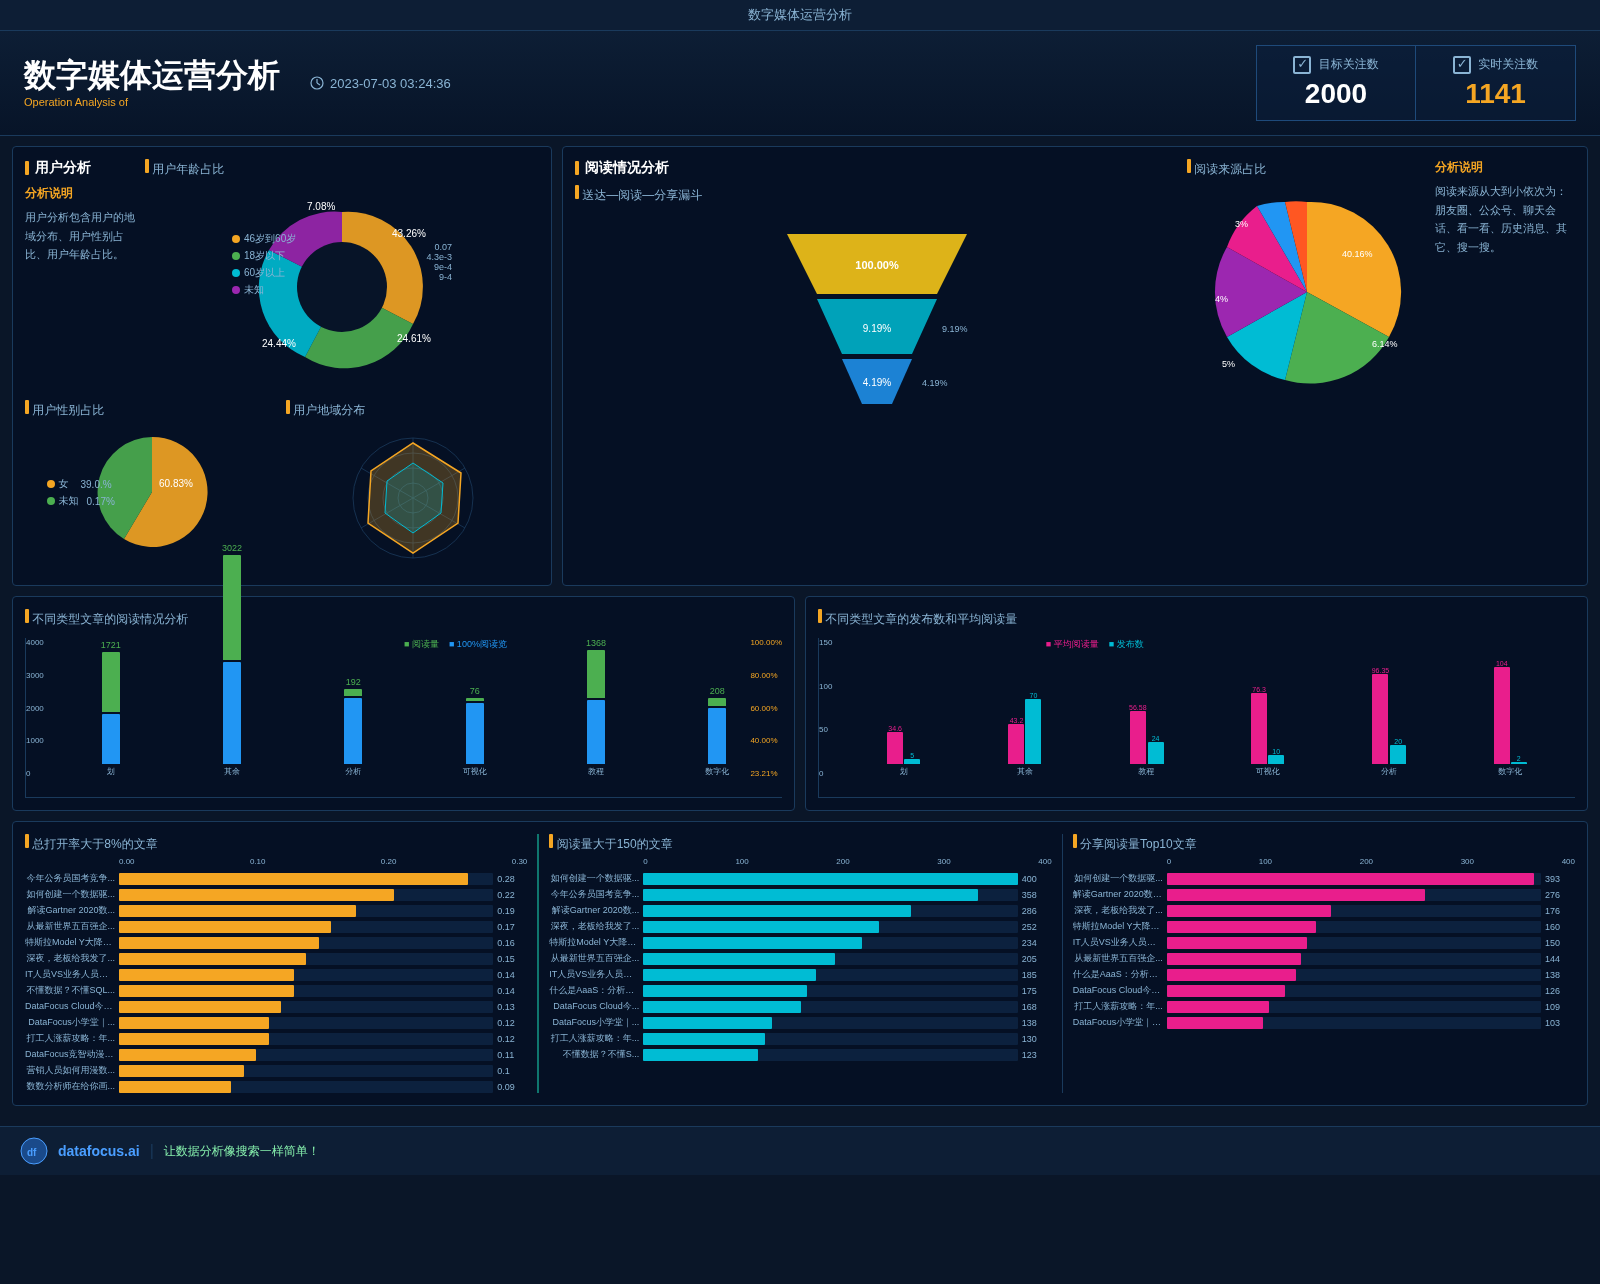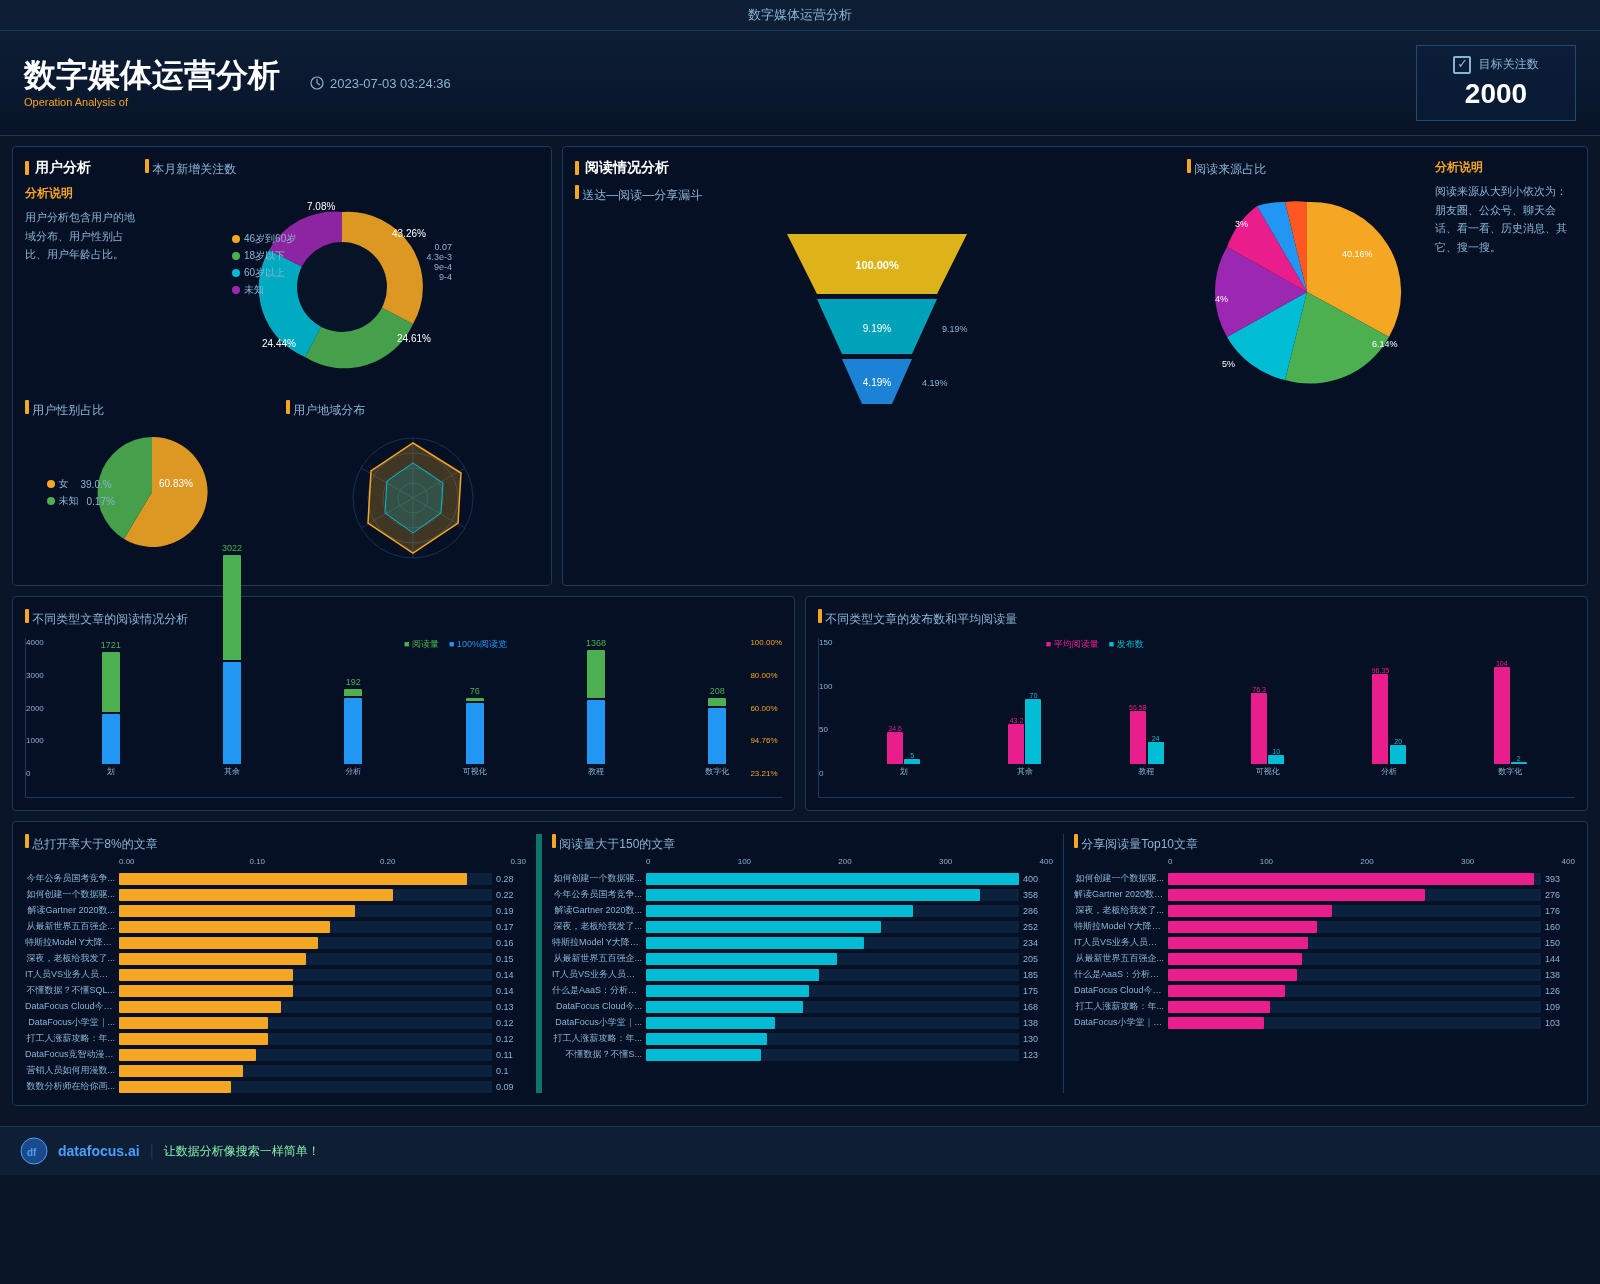--- a/index.html
+++ b/index.html
@@ -230,20 +230,27 @@
   <div class="header-stats">
 
     <div class="stat-card">
       <div class="stat-label">
         <span class="check-icon"></span>
         <span>目标关注数</span>
       </div>
       <div class="stat-value">2000</div>
     </div>
 
+    <div class="stat-card">
+      <div class="stat-label">
+        <span class="check-icon"></span>
+        <span>实时关注数</span>
+      </div>
+      <div class="stat-value orange">1141</div>
+    </div>
 
 
   </div>
 </div>
 
 <div class="main-content">
 
   <div class="section-row">
 
     <div class="panel" style="width:540px;flex:none">
@@ -254,21 +261,21 @@
             <span class="panel-title-bar"></span>
             <span>用户分析</span>
           </div>
           <div class="section-label">分析说明</div>
           <div class="analysis-note">用户分析包含用户的地域分布、用户性别占比、用户年龄占比。</div>
         </div>
 
         <div style="flex:1">
           <div class="sub-title">
             <span class="panel-title-bar"></span>
-            <span>本月新增关注数</span>
+            <span>用户年龄占比</span>
           </div>
 
           <div style="position:relative;width:220px;height:210px;margin:0 auto">
             <svg width="220" height="210" viewBox="0 0 220 210">
 
               <path d="M110,105 L110,30 A75,75 0 0,1 181,142 Z" fill="#f5a623" opacity="0.9"></path>
 
               <path d="M110,105 L181,142 A75,75 0 0,1 73,175 Z" fill="#4caf50" opacity="0.9"></path>
 
               <path d="M110,105 L73,175 A75,75 0 0,1 37,68 Z" fill="#00bcd4" opacity="0.9"></path>
@@ -457,21 +464,21 @@
             <span>3000</span>
             <span>2000</span>
             <span>1000</span>
             <span>0</span>
         </div>
 
         <div style="position:absolute;right:0;top:0;font-size:8px;color:#f5a623;height:140px;display:flex;flex-direction:column;justify-content:space-between">
           <span>100.00%</span>
             <span>80.00%</span>
             <span>60.00%</span>
-            <span>94.76%</span>
+            <span>40.00%</span>
             <span>23.21%</span>
         </div>
 
         <div style="position:absolute;top:0;left:50%;font-size:9px;display:flex;gap:10px">
           <span style="color:#4caf50">■ 阅读量</span>
           <span style="color:#2196f3">■ 100%阅读览</span>
         </div>
 
         <div style="display:flex;align-items:flex-end;gap:12px;width:100%;height:140px">
 
@@ -625,21 +632,21 @@
             <span style="font-size:8px;color:#8ab4d4">数字化</span>
           </div>
         </div>
       </div>
     </div>
   </div>
 
   <div class="panel" style="margin-bottom:10px">
     <div style="display:flex;gap:10px">
 
-      <div style="flex:1;border-right:6px solid #0f766e;padding-right:10px">
+      <div style="flex:1;border-right:2px solid #0f766e;padding-right:10px">
         <div class="sub-title">
           <span class="panel-title-bar"></span>
           <span>总打开率大于8%的文章</span>
         </div>
 
         <div style="display:flex;justify-content:space-between;font-size:8px;color:#8ab4d4;margin:4px 0 2px 94px">
           <span>0.00</span>
             <span>0.10</span>
             <span>0.20</span>
             <span>0.30</span>

